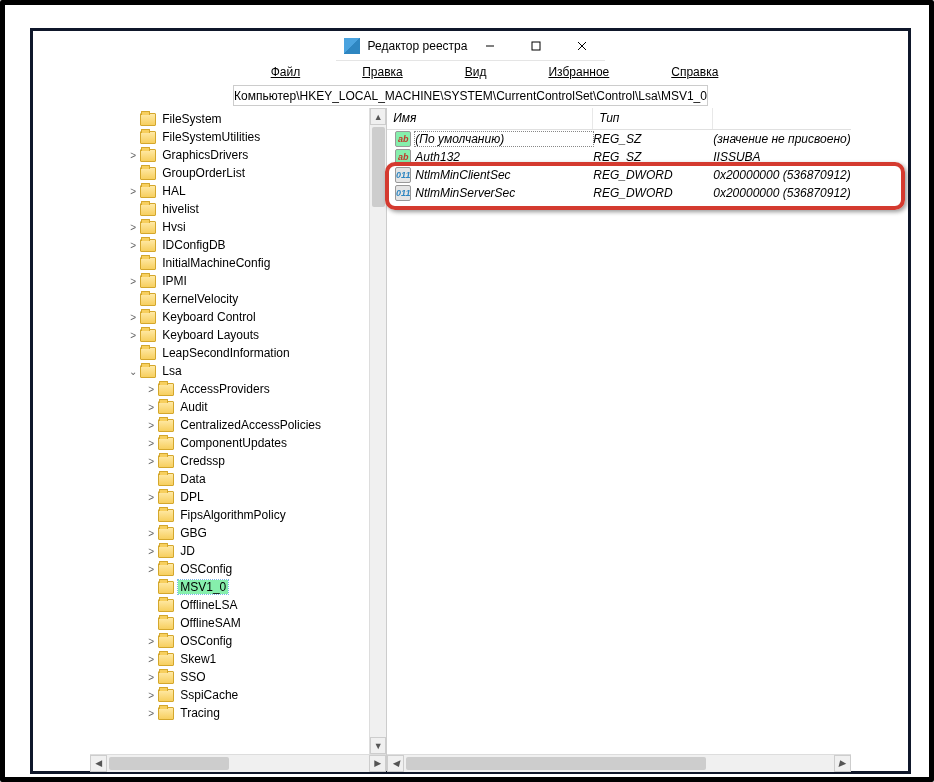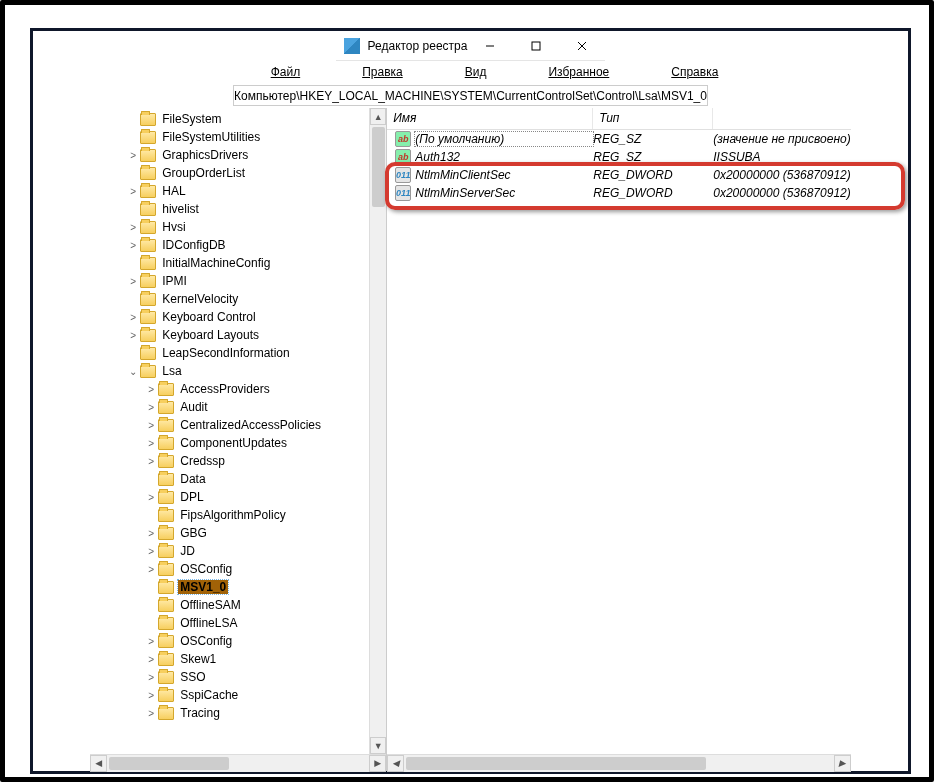--- a/index.html
+++ b/index.html
@@ -15,21 +15,21 @@
 .addressbar { height: 21px; border: 1px solid #ccc; margin: 2px 4px; padding: 2px 0; display: flex; align-items: center; white-space: nowrap; overflow: hidden; }
 .content { flex: 1; display: flex; min-height: 0; }
 .tree-pane { width: 297px; border-right: 1px solid #ccc; display: flex; flex-direction: column; }
 .tree-scroll { flex: 1; overflow: hidden; position: relative; }
 .tree { padding: 2px 0 2px 4px; }
 .tree-row { height: 18px; display: flex; align-items: center; white-space: nowrap; }
 .tree-row .expander { width: 14px; text-align: center; color: #666; font-size: 10px; }
 .tree-row .folder-icon { width: 16px; height: 13px; background: linear-gradient(#ffe9a6,#f7cf5e); border: 1px solid #d4a72c; border-radius: 1px; margin-right: 4px; position: relative; }
 .tree-row .folder-icon::before { content:''; position:absolute; top:-3px; left:0; width:7px; height:3px; background:#f7cf5e; border:1px solid #d4a72c; border-bottom:none; border-radius:1px 1px 0 0;}
 .tree-row .label { padding: 0 2px; }
-.tree-row.selected .label { background: #a16207; outline: 1px dotted #7ab7e8; font-weight: bold; }
+.tree-row.selected .label { background: #86efac; outline: 1px dotted #7ab7e8; }
 .indent-0 { padding-left: 32px; }
 .indent-1 { padding-left: 50px; }
 .hscroll-bottom { height: 17px; background: #f0f0f0; border-top: 1px solid #ddd; display: flex; align-items: center; }
 .hscroll-bottom .sbtn { width: 17px; height: 17px; background: #f0f0f0; border: 1px solid #cdcdcd; display:flex;align-items:center;justify-content:center;font-size:9px;color:#555;}
 .hscroll-bottom .track { flex:1; height:17px; background:#f0f0f0; position:relative;}
 .hscroll-bottom .thumb { position:absolute; left:2px; top:2px; height:13px; width:120px; background:#cdcdcd; border-radius:2px;}
 .vscroll { width: 17px; background:#f0f0f0; border-left:1px solid #ddd; display:flex; flex-direction:column;}
 .vscroll .sbtn{height:17px;background:#f0f0f0;border:1px solid #cdcdcd;display:flex;align-items:center;justify-content:center;font-size:9px;color:#555;}
 .vscroll .track{flex:1;position:relative;}
 .vscroll .thumb{position:absolute;left:2px;top:2px;width:13px;height:80px;background:#cdcdcd;border-radius:2px;}
@@ -225,26 +225,26 @@
                 <span class="label">OSConfig</span>
               </div>
               <div class="tree-row indent-1 selected">
                 <span class="expander"></span>
                 <span class="folder-icon"></span>
                 <span class="label">MSV1_0</span>
               </div>
               <div class="tree-row indent-1">
                 <span class="expander"></span>
                 <span class="folder-icon"></span>
+                <span class="label">OfflineLSA</span>
+              </div>
+              <div class="tree-row indent-1">
+                <span class="expander"></span>
+                <span class="folder-icon"></span>
                 <span class="label">OfflineSAM</span>
-              </div>
-              <div class="tree-row indent-1">
-                <span class="expander"></span>
-                <span class="folder-icon"></span>
-                <span class="label">OfflineLSA</span>
               </div>
               <div class="tree-row indent-1">
                 <span class="expander">&gt;</span>
                 <span class="folder-icon"></span>
                 <span class="label">OSConfig</span>
               </div>
               <div class="tree-row indent-1">
                 <span class="expander">&gt;</span>
                 <span class="folder-icon"></span>
                 <span class="label">Skew1</span>

